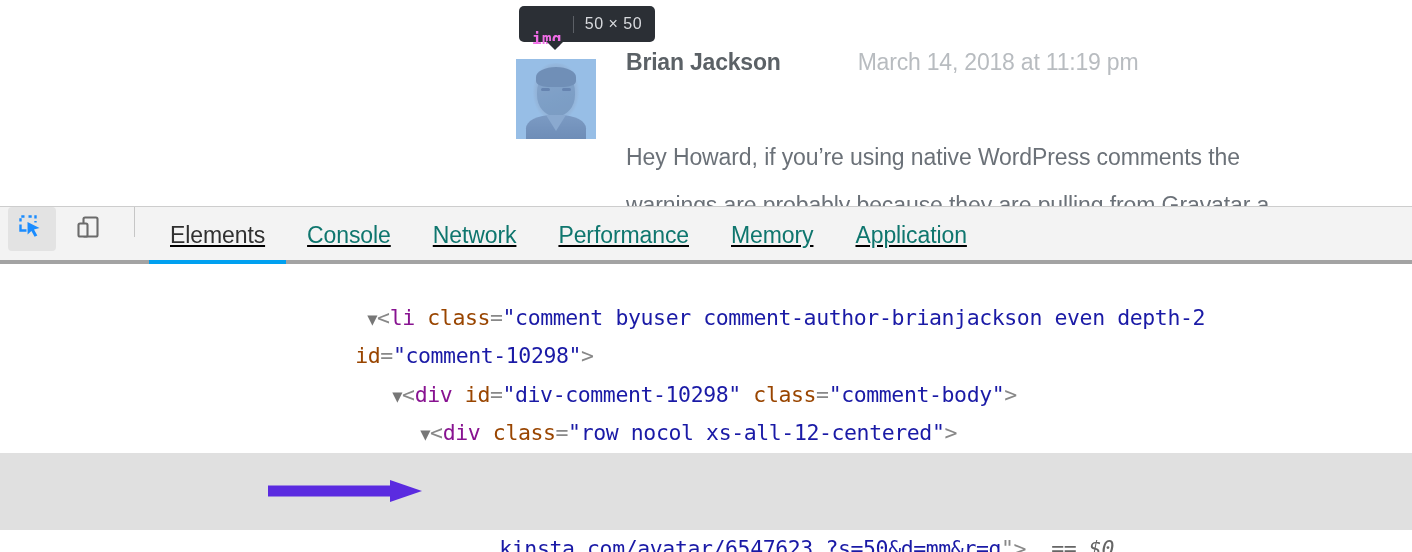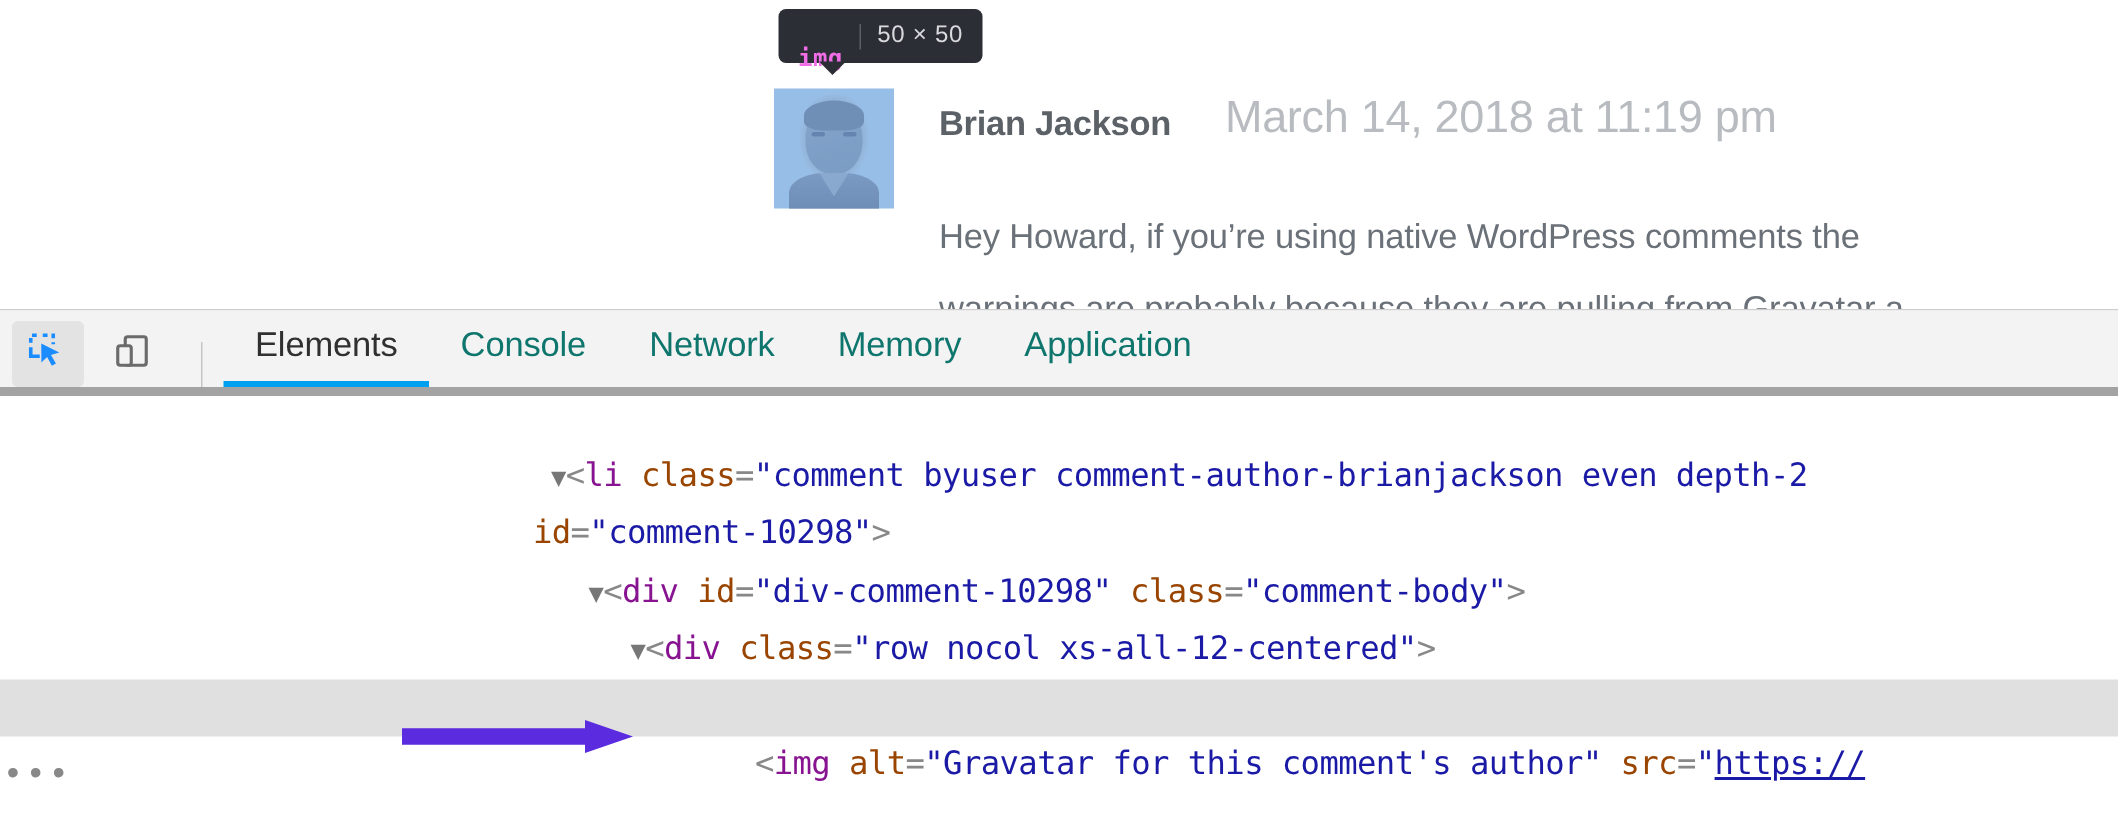--- a/index.html
+++ b/index.html
@@ -129,33 +129,34 @@
     position: absolute;
     inset: 0;
     background: rgba(120,170,225,0.34);
     pointer-events: none;
   }
 
   
   #comment-head {
     position: absolute;
     left: 626px;
-    top: 62px;
+    top: 49px;
     display: flex;
-    align-items: flex-end;
+    align-items: flex-start;
     white-space: nowrap;
+    gap: 41px;
   }
   #comment-head .author {
     font-size: 23px;
     font-weight: 700;
     color: #5b6166;
     letter-spacing: -0.2px;
   }
   #comment-head .date {
-    font-size: 30px;
+    font-size: 23px;
     color: #b8bcc0;
     margin-left: 36px;
     letter-spacing: -0.2px;
   }
   #comment-body {
     position: absolute;
     left: 626px;
     top: 133px;
     width: 800px;
     font-size: 23px;
@@ -175,24 +176,25 @@
     height: 346px;
     background: #ffffff;
     border-top: 1px solid #cdcdcd;
     box-sizing: border-box;
   }
 
   #dt-toolbar {
     position: relative;
     height: 57px;
     background: #f3f3f3;
-    border-bottom: 6px solid #a3a3a3;
+    border-bottom: 4px solid #a3a3a3;
     display: flex;
-    align-items: flex-end;
+    align-items: flex-start;
     box-sizing: border-box;
+    text-decoration: underline;
   }
   .tool-btn {
     width: 48px;
     height: 44px;
     margin-left: 8px;
     border-radius: 4px;
     display: flex;
     align-items: center;
     justify-content: center;
     cursor: pointer;
@@ -328,20 +330,21 @@
           <rect x="5.5" y="11.5" width="9" height="13" rx="1.6" fill="#f3f3f3" stroke="#6b6b6b" stroke-width="2.1"></rect>
         </svg>
       </span>
     </div>
 
     <div class="tool-divider"></div>
 
     <div class="dt-tab selected">Elements</div>
     <div class="dt-tab">Console</div>
     <div class="dt-tab">Network</div>
+    <div class="dt-tab">Performance</div>
     <div class="dt-tab">Memory</div>
     <div class="dt-tab">Application</div>
   </div>
 
   <div id="dom-tree">
 
     <div id="ellipsis" style="top:242px;">•••</div>
 
     <div class="dom-row" style="margin-top:-4px;">
       <span class="ind" style="width:292px;"></span><span class="tw">▼</span><span class="punct">&lt;</span><span class="tag">li</span><span class="attr"> class</span><span class="punct">=</span><span class="val">"comment byuser comment-author-brianjackson even depth-2</span>
@@ -360,20 +363,23 @@
     </div>
 
     <div class="dom-row">
       <span class="ind" style="width:374px;"></span><span class="tw">▼</span><span class="punct">&lt;</span><span class="tag">div</span><span class="attr"> class</span><span class="punct">=</span><span class="val">"avatar--round mr--20"</span><span class="punct">&gt;</span>
     </div>
 
     <div class="dom-row selected">
       <span class="ind" style="width:428px;"></span><span class="punct">&lt;</span><span class="tag">img</span><span class="attr"> alt</span><span class="punct">=</span><span class="val">"Gravatar for this comment's author"</span><span class="attr"> src</span><span class="punct">=</span><span class="val">"</span><span class="link">https://</span>
     </div>
 
+    <div class="dom-row selected">
+      <span class="ind" style="width:424px;"></span><span class="link">kinsta.com/avatar/6547623…?s=50&amp;d=mm&amp;r=g</span><span class="punct">"</span><span class="punct">&gt;</span><span class="eq0">  </span><span class="eq0">== $0</span>
+    </div>
 
     <div class="dom-row">
       <span class="ind" style="width:396px;"></span>
     </div>
 
   </div>
 </div>
 
 <svg id="annot-arrow" viewBox="0 0 158 24">
   <path d="M2 12 H128" stroke="#5b2be0" stroke-width="11" stroke-linecap="butt"></path>

